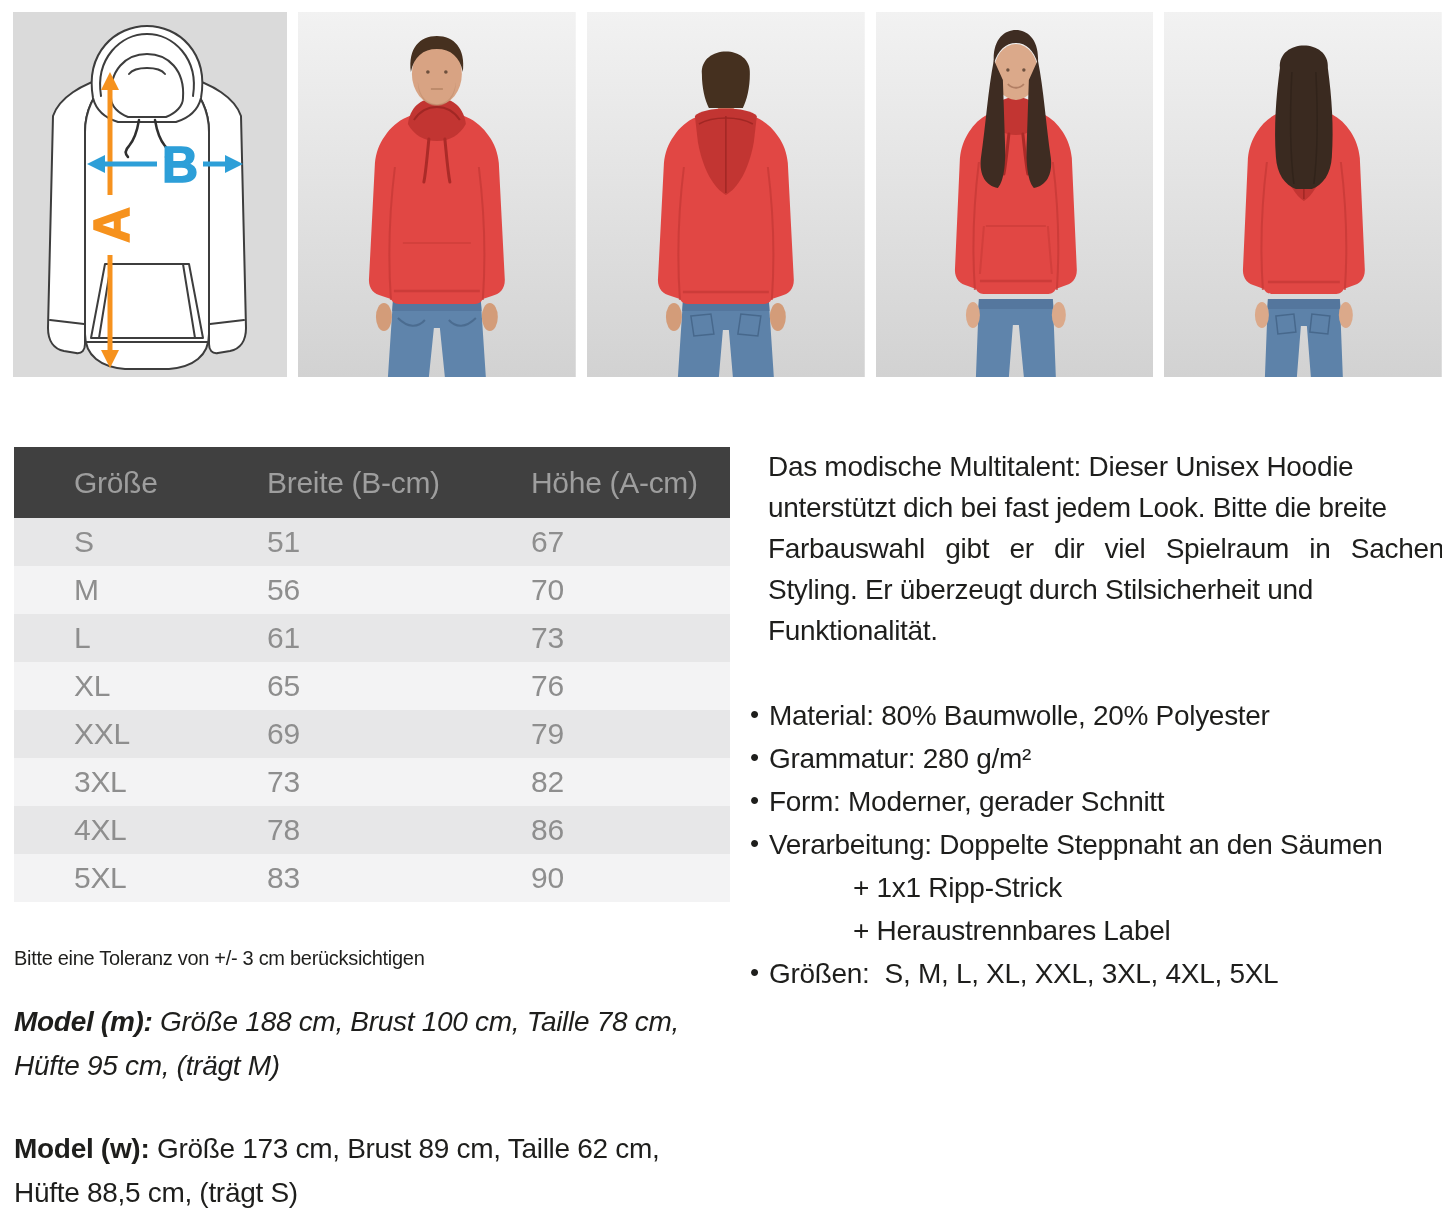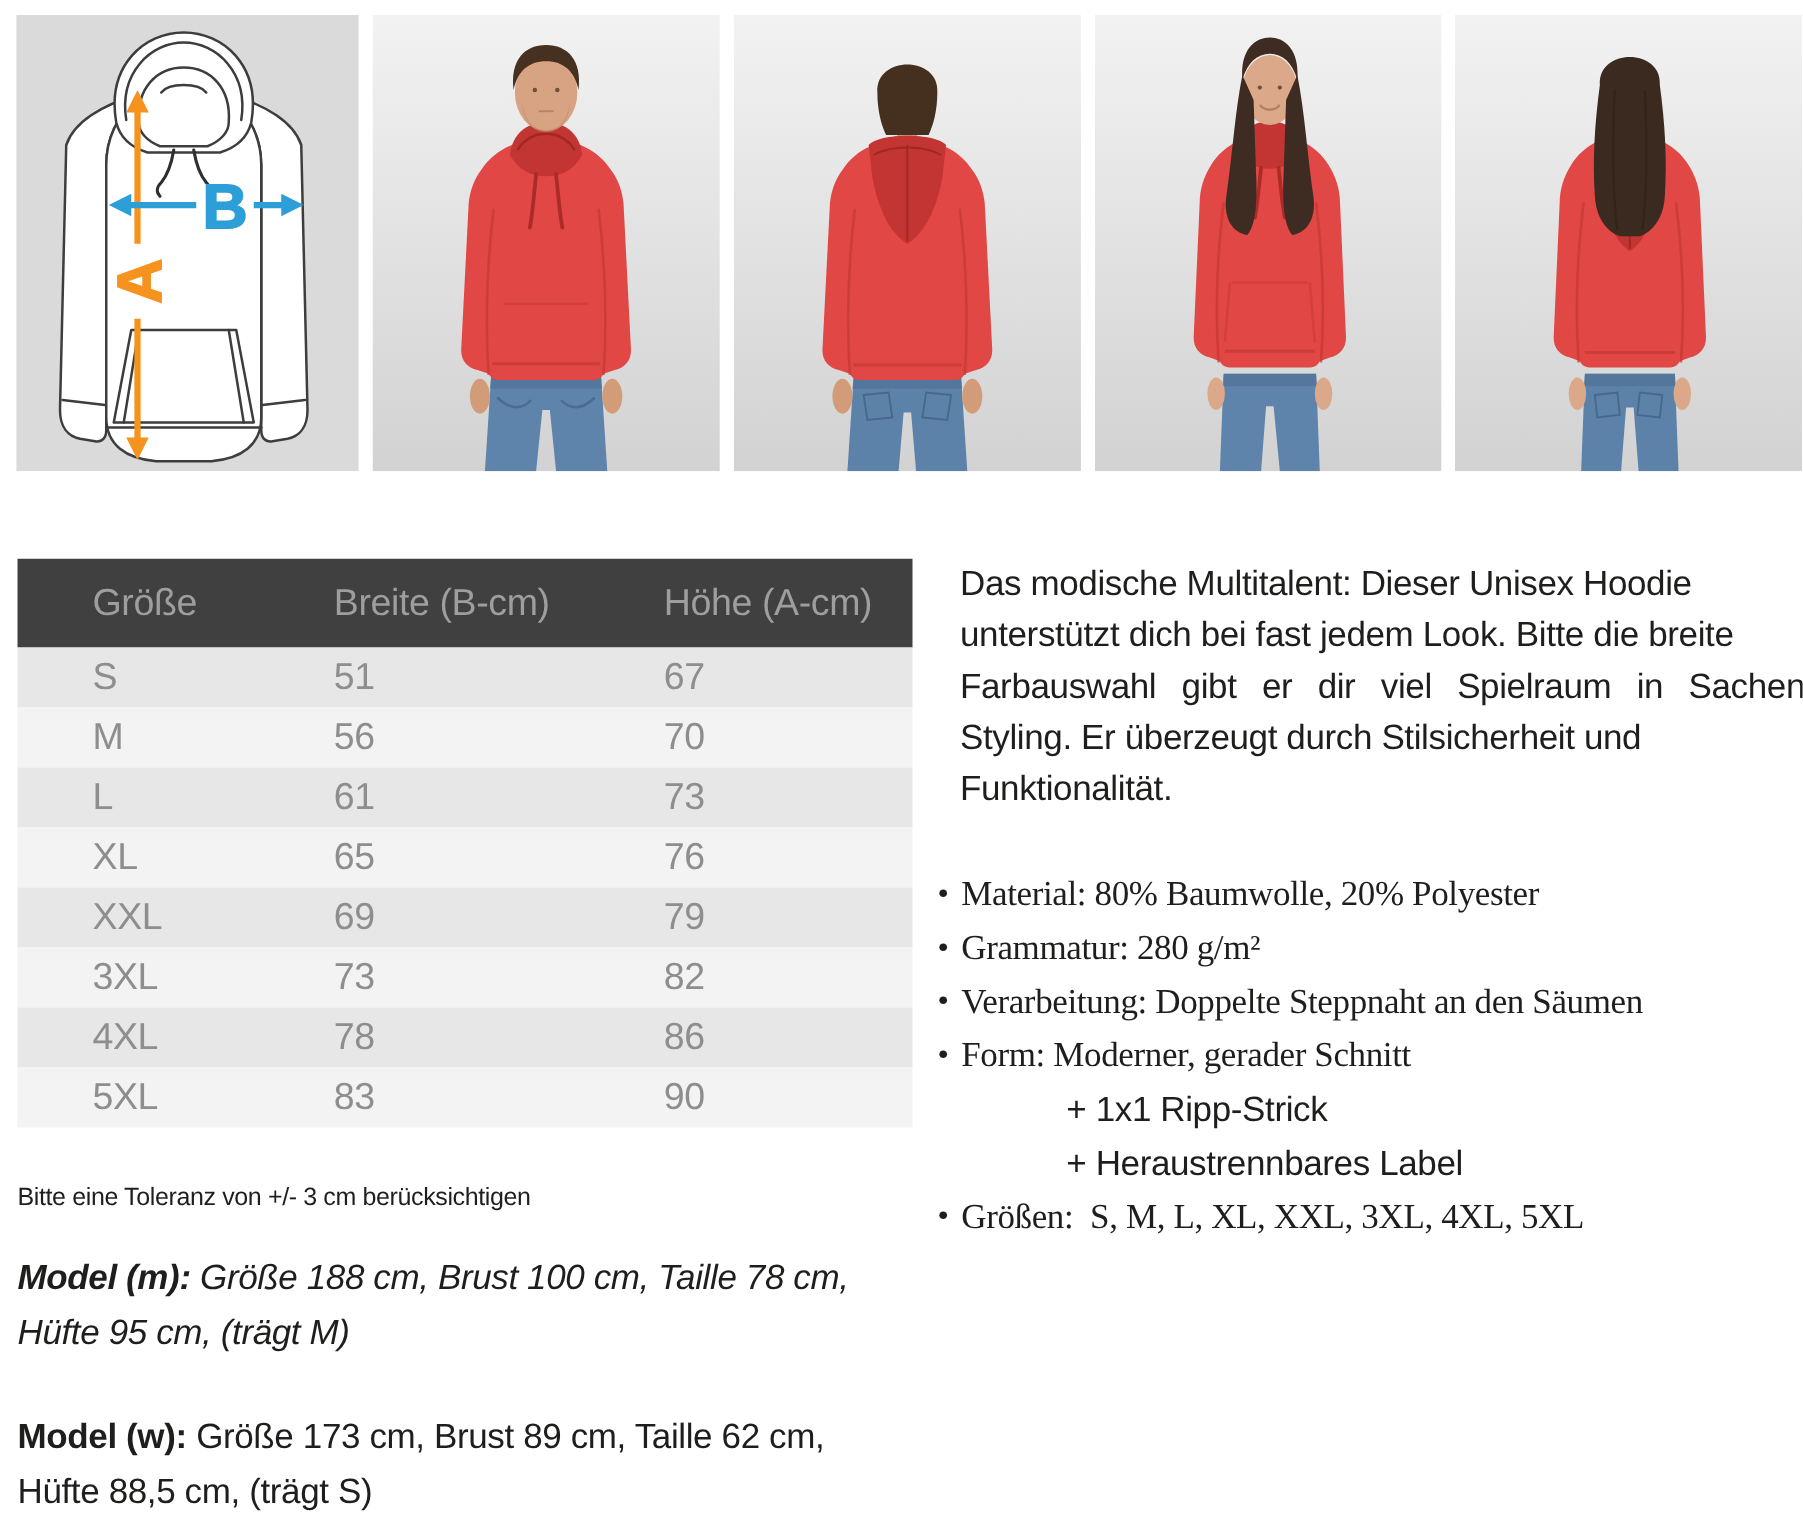--- a/index.html
+++ b/index.html
@@ -22,21 +22,21 @@
   
   .tol{position:absolute;left:14px;top:947px;font-size:20px;letter-spacing:-0.3px;}
   .modelblk{position:absolute;left:14px;width:712px;font-size:28px;line-height:44px;letter-spacing:-0.3px;}
   #model-m{top:1000px;font-style:italic;} #model-w{top:1127px;}
   .mlabel{font-weight:bold;}
   
   .desc{position:absolute;left:768px;top:446px;width:676px;font-size:28px;line-height:41px;letter-spacing:-0.3px;}
   .pline{white-space:nowrap;}
   .pline.j{white-space:normal;text-align:justify;text-align-last:justify;}
   .features{position:absolute;left:750px;top:694px;width:690px;font-size:28px;line-height:43px;letter-spacing:-0.3px;}
-  .feat{position:relative;padding-left:19px;font-family:Liberation Serif, serif;}
+  .feat{position:relative;padding-left:19px;}
   .feat::before{content:"\2022";position:absolute;left:0;top:-1px;font-size:26px;color:#1e1e1c;}
   .ftext{white-space:pre-wrap;}
   .fextra{padding-left:103px;}
 </style>
 </head>
 <body>
 
 <div class="gallery">
 
   <div class="gpanel gdiagram">
@@ -276,23 +276,23 @@
 </div>
 
 <div class="features">
   <div class="feat">
     <span class="ftext">Material: 80% Baumwolle, 20% Polyester</span>
   </div>
   <div class="feat">
     <span class="ftext">Grammatur: 280 g/m²</span>
   </div>
   <div class="feat">
+    <span class="ftext">Form: Moderner, gerader Schnitt</span>
+  </div>
+  <div class="feat">
     <span class="ftext">Verarbeitung: Doppelte Steppnaht an den Säumen</span>
-  </div>
-  <div class="feat">
-    <span class="ftext">Form: Moderner, gerader Schnitt</span>
   </div>
   <div class="fextra">+ 1x1 Ripp-Strick</div>
   <div class="fextra">+ Heraustrennbares Label</div>
   <div class="feat">
     <span class="ftext">Größen: &nbsp;S, M, L, XL, XXL, 3XL, 4XL, 5XL</span>
   </div>
 </div>
 
 </body></html>

